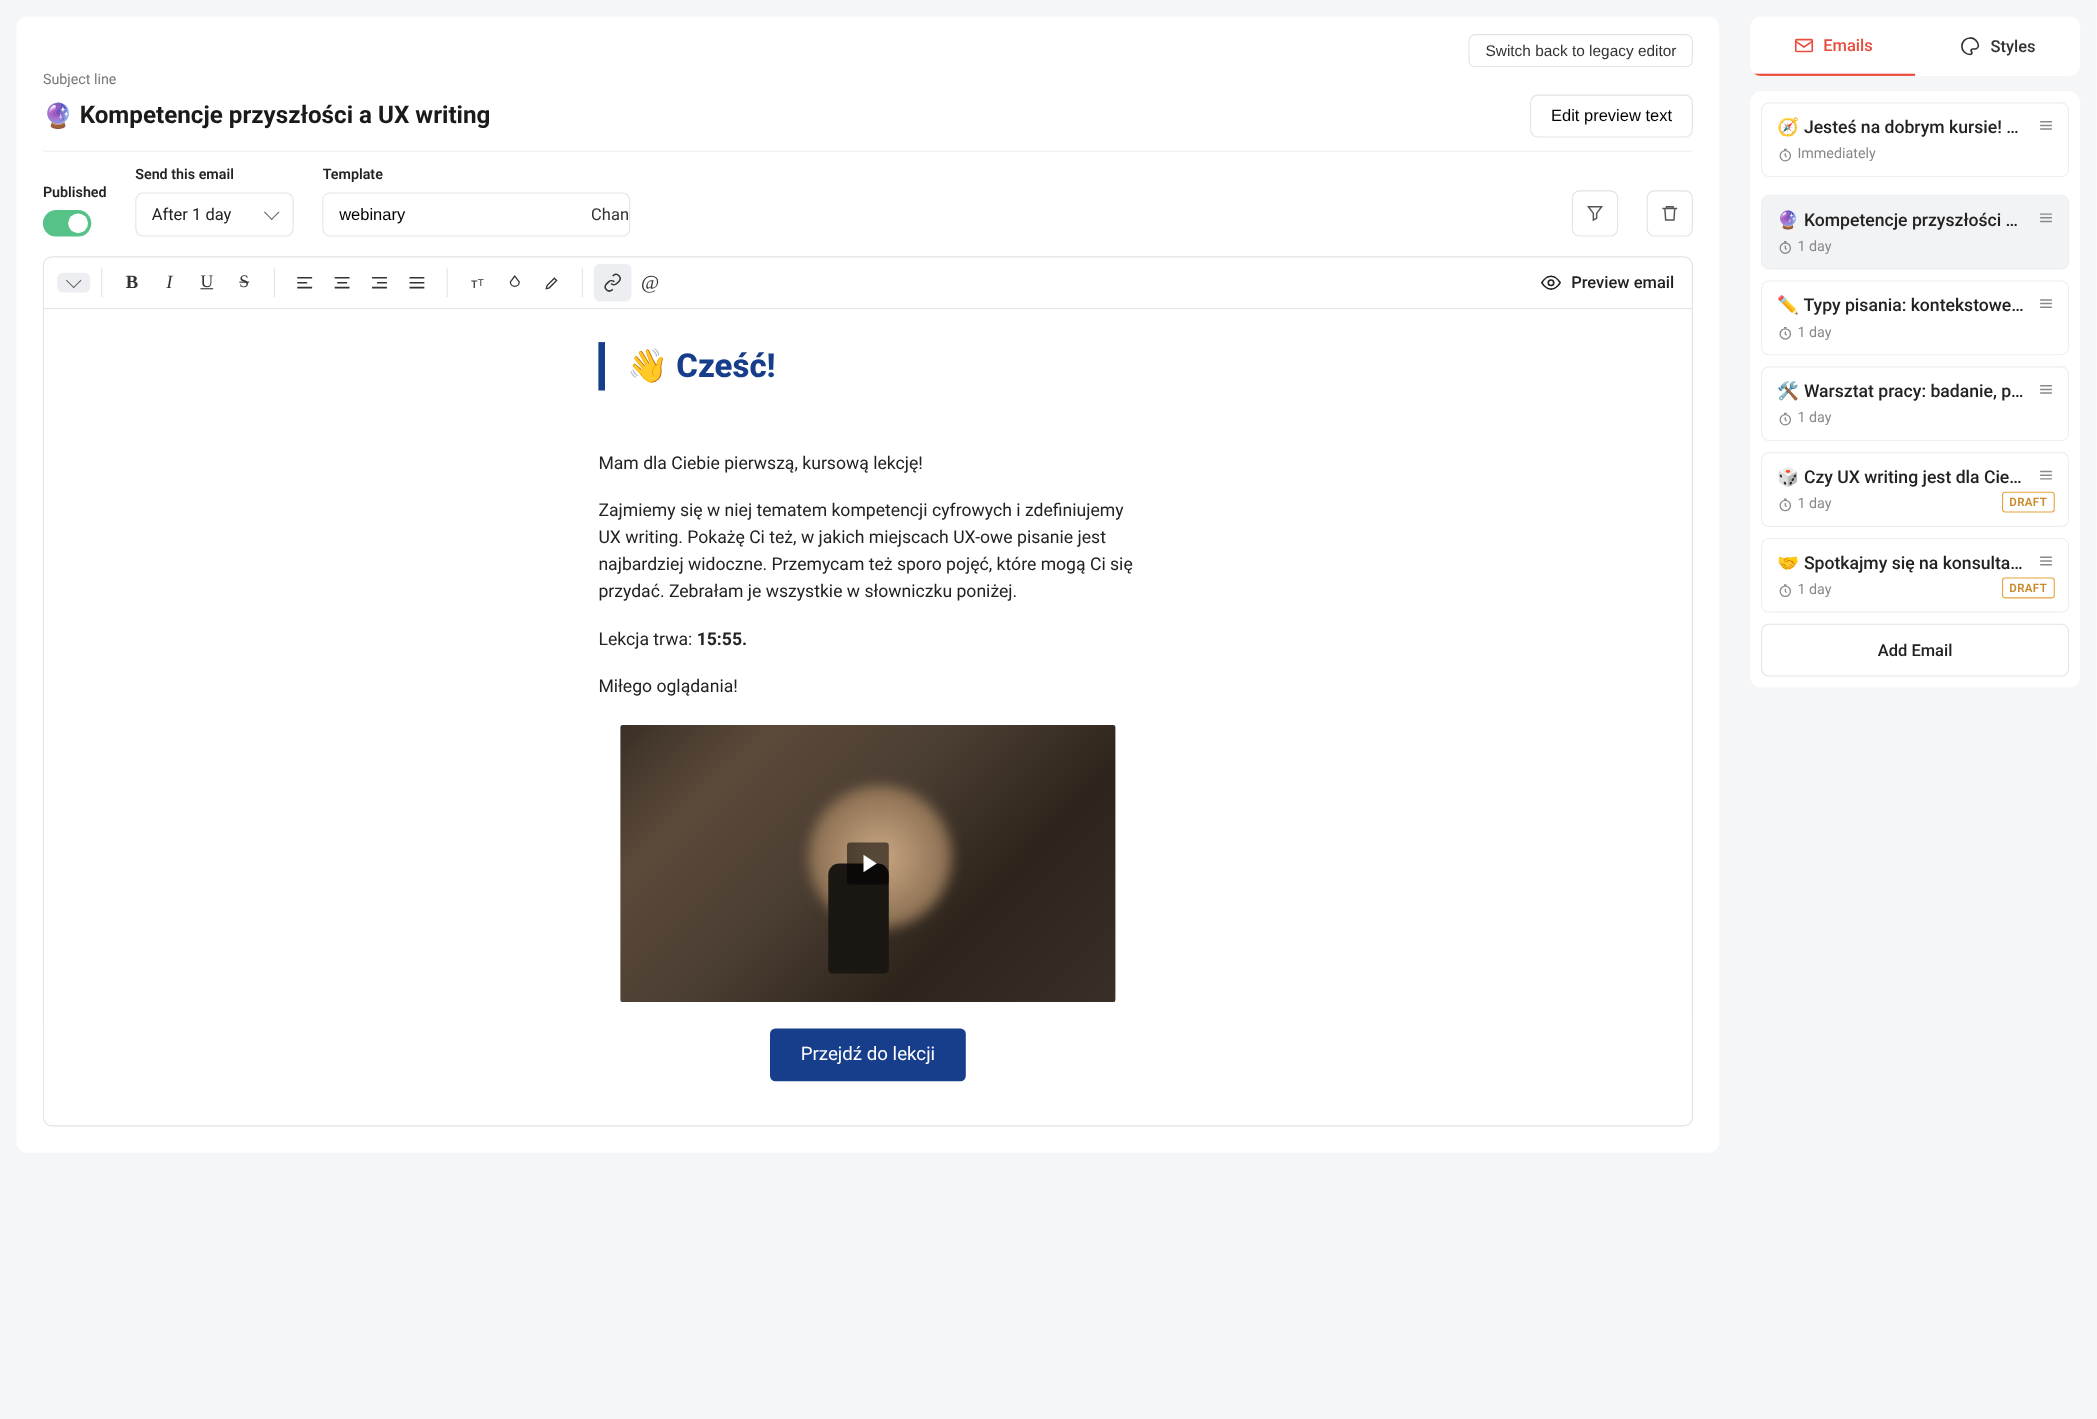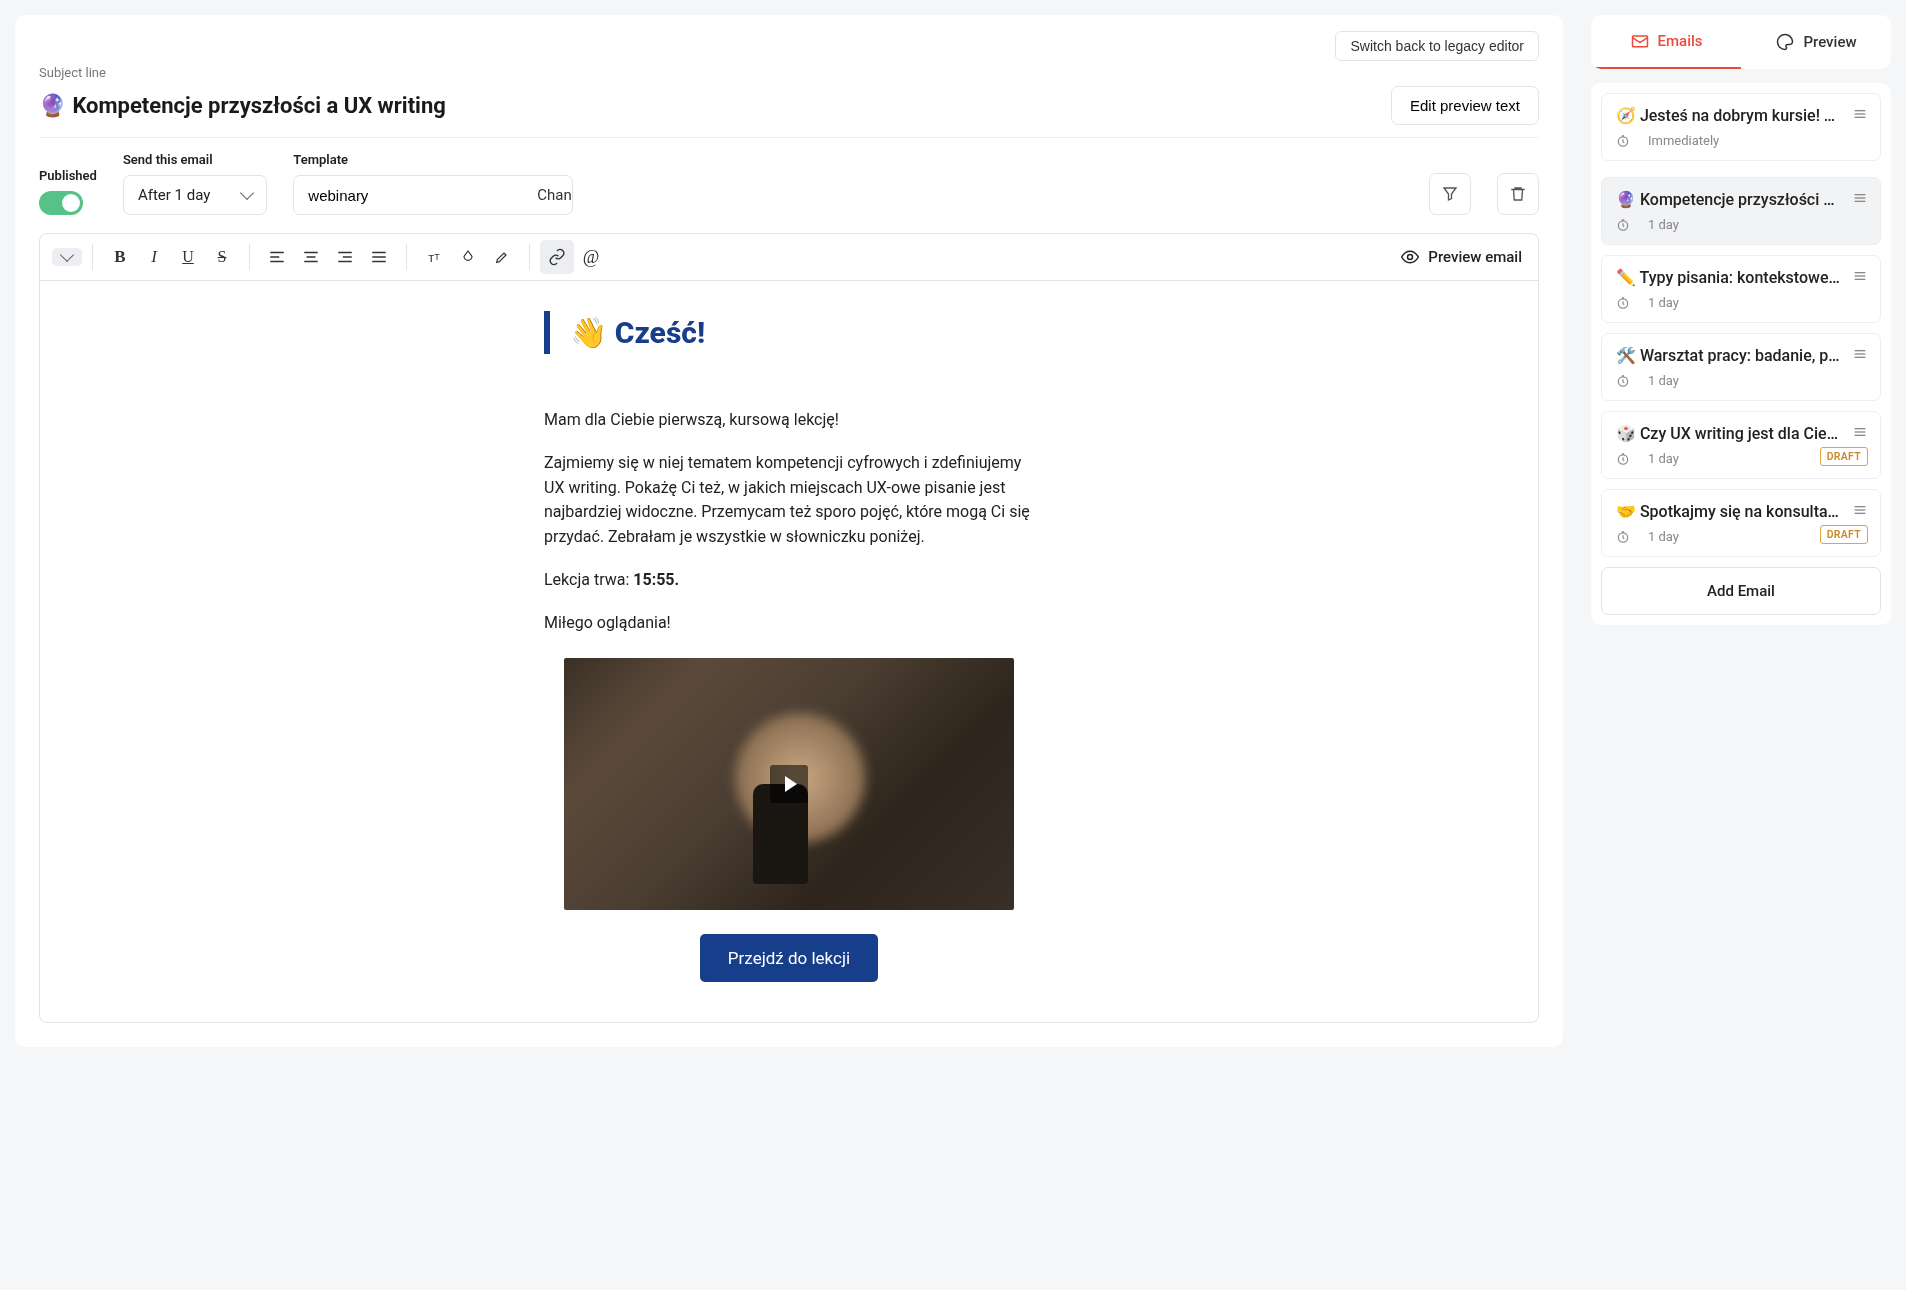--- a/index.html
+++ b/index.html
@@ -302,21 +302,21 @@
   color: #222;
   white-space: nowrap;
   overflow: hidden;
   text-overflow: ellipsis;
   padding-right: 24px;
   margin-bottom: 8px;
 }
 .email-meta {
   display: flex;
   align-items: center;
-  gap: 18px;
+  gap: 4px;
   font-size: 13px;
   color: #888;
 }
 .drag-handle {
   position: absolute;
   right: 12px;
   top: 12px;
   cursor: grab;
   color: #888;
 }
@@ -497,21 +497,21 @@
         <svg width="20" height="20" viewBox="0 0 24 24" fill="none" stroke="#e94b3c" stroke-width="1.8">
             <rect x="3" y="6" width="18" height="13" rx="1"></rect>
             <path d="M3 8l9 6 9-6"></path>
           </svg>
         <span>Emails</span>
       </div>
       <div class="tab">
         <svg width="20" height="20" viewBox="0 0 24 24" fill="none" stroke="#333" stroke-width="1.8">
             <path d="M12 3a9 9 0 100 18c1 0 2-1 2-2s-1-1-1-2 1-2 2-2h2a4 4 0 004-4 9 9 0 00-9-8z"></path>
           </svg>
-        <span>Preview</span>
+        <span>Styles</span>
       </div>
     </div>
 
     <div class="email-list" id="email-list">
         <div class="email-item">
           <div class="email-title">🧭 Jesteś na dobrym kursie! P…</div>
           <div class="email-meta">
             <svg width="14" height="14" viewBox="0 0 24 24" fill="none" stroke="#888" stroke-width="2">
               <circle cx="12" cy="13" r="8"></circle>
               <path d="M12 9v4l2 2M10 3h4M12 3v2"></path>

